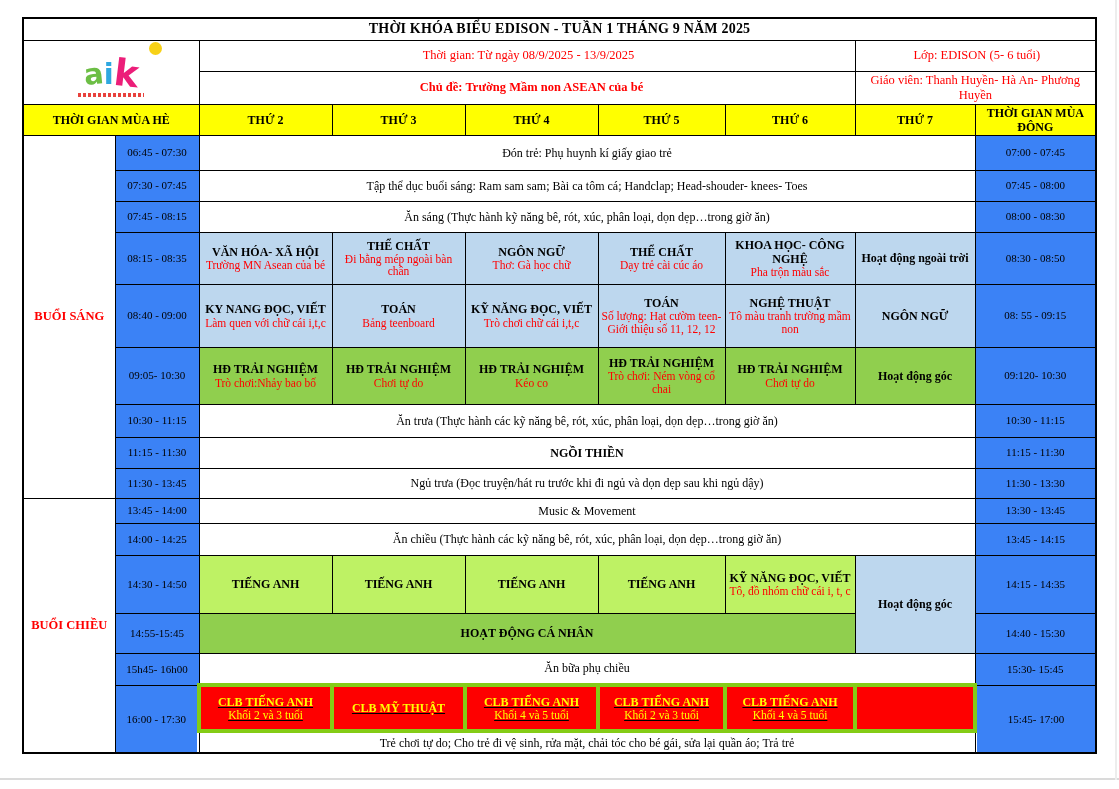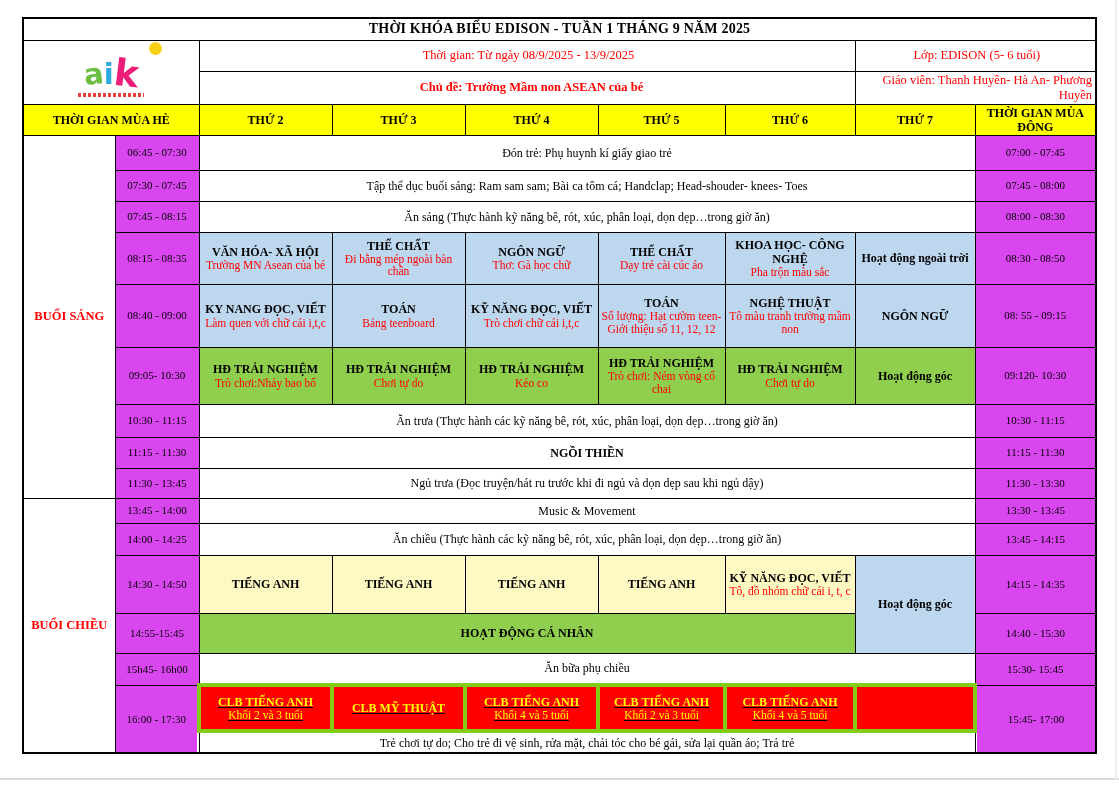--- a/index.html
+++ b/index.html
@@ -3,27 +3,27 @@
 <meta charset="utf-8">
 <style>
   html,body{margin:0;padding:0;background:#fff;}
   body{font-family:"Liberation Serif","DejaVu Serif",serif;color:#000;}
   .sheet{position:relative;width:1119px;height:789px;background:#fff;overflow:hidden;}
   table.tkb{border-collapse:collapse;table-layout:fixed;position:absolute;left:22px;top:17px;width:1073px;border:2px solid #000;}
   td{border:1px solid #000;padding:1px 3px;text-align:center;vertical-align:middle;font-size:12px;line-height:1.18;overflow:hidden;}
   .title-cell{font-weight:bold;font-size:14px;letter-spacing:.2px;}
   .info{color:#FF0000;text-align:center;padding-left:6px;font-size:12.5px;}
   .info.bold{font-weight:bold;padding-left:12px;}
-  .info.wrapcenter{text-align:right;padding-left:3px;}
+  .info.wrapcenter{text-align:center;padding-left:3px;}
   .yh{background:#FFFF00;font-weight:bold;font-size:12px;}
   .session{color:#FF0000;font-weight:bold;font-size:12.5px;background:#fff;}
-  .time{font-size:11px;background:#d946ef;}
+  .time{font-size:11px;background:#3b82f6;}
   .blue{background:#BDD7EE;}
   .green{background:#90CF4E;}
-  .pink{background:#fef9c3;}
+  .pink{background:#bef264;}
   .redbg{background:#FE0000;border:4px solid #84cc16;text-decoration:underline;}
   .ct{font-weight:bold;font-size:12px;}
   .cs{color:#FF0000;font-size:11.5px;line-height:1.1;}
   .redbg .ct,.redbg .cs{color:#FFFF00;}
   .fullrow{font-size:12px;}
   .fullrow.bold{font-weight:bold;}
   
   .rh-title{height:22px}.rh-info1{height:31px}.rh-info2{height:33px}.rh-head{height:29px}
   .rh-dontre{height:35px}.rh-theduc{height:31px}.rh-ansang{height:31px}
   .rh-0815{height:52px}.rh-0840{height:63px}.rh-0905{height:57px}

